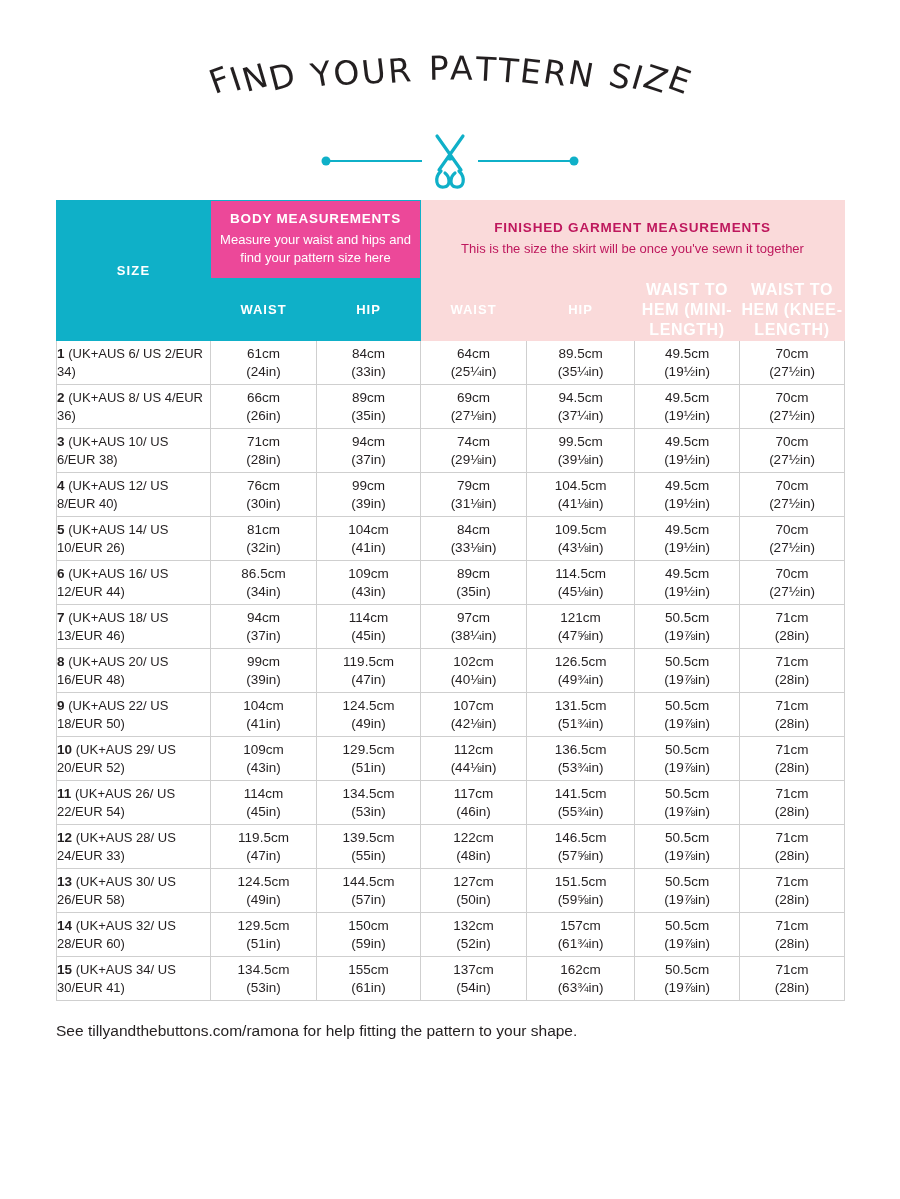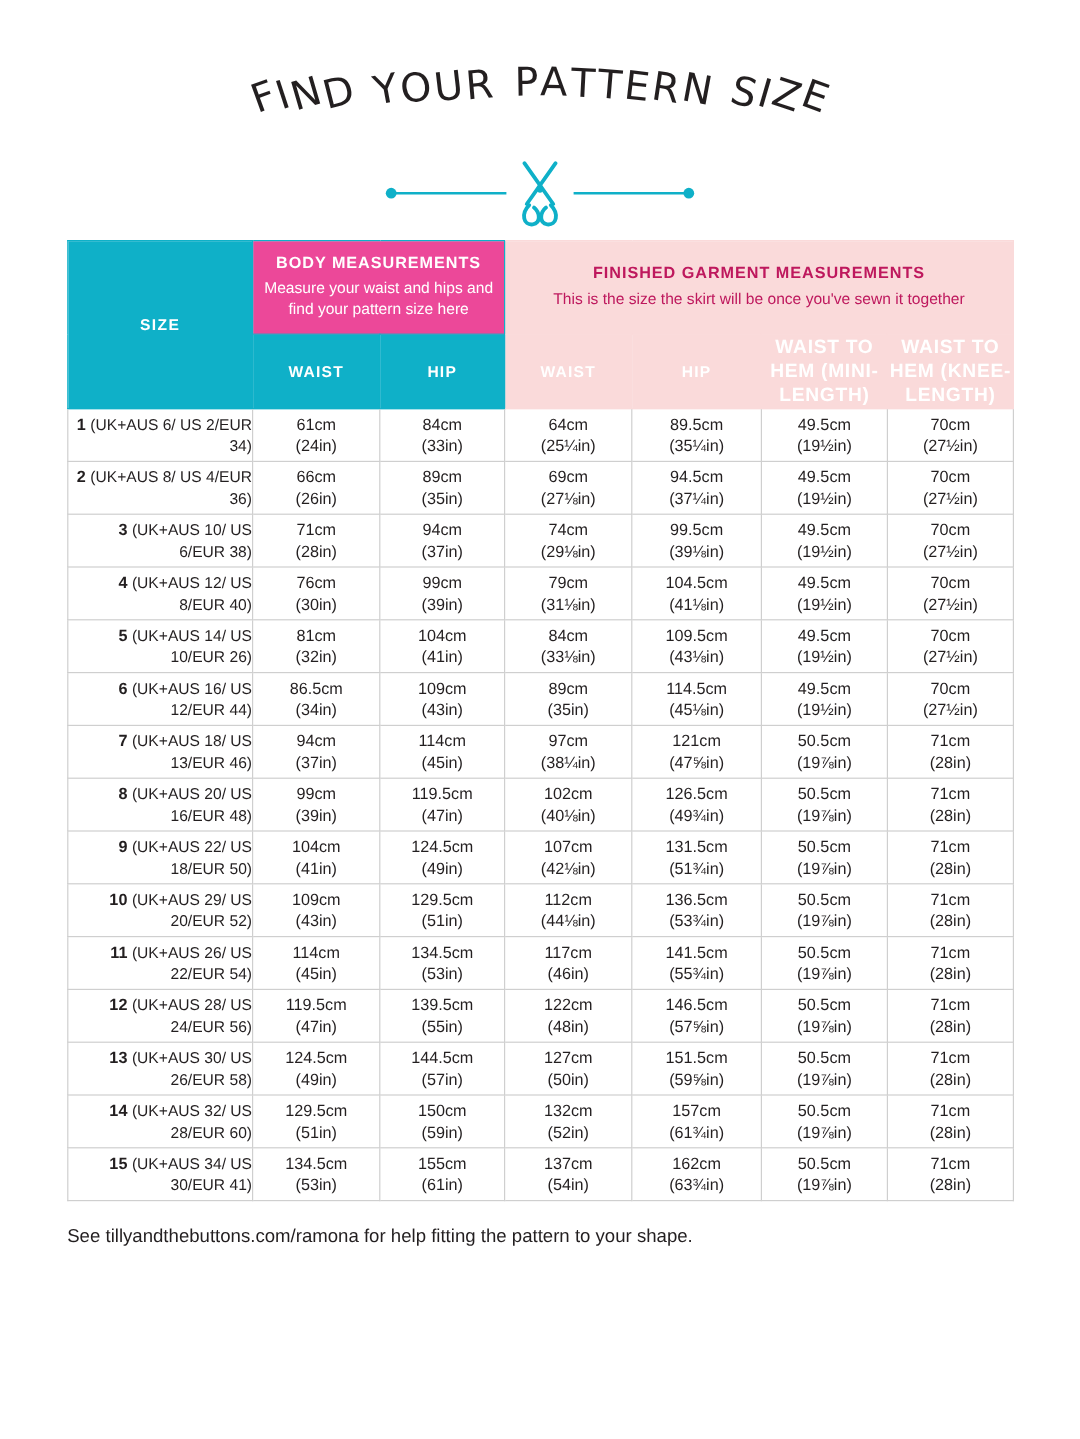--- a/index.html
+++ b/index.html
@@ -135,21 +135,21 @@
   td.cell {
     text-align: center;
     vertical-align: middle;
     font-size: 13.5px;
     line-height: 1.28;
     padding: 6px 2px;
     height: 44px;
     color: #231f20;
   }
   td.size-cell {
-    text-align: right;
+    text-align: left;
     vertical-align: middle;
     font-size: 13.5px;
     line-height: 1.3;
     padding: 6px 6px;
     color: #231f20;
   }
   td.size-cell b { font-weight: bold; }
   .sub { font-size: 13px; }
 
   
@@ -510,21 +510,21 @@
           <td class="cell">
             <div>50.5cm</div>
             <div>(19⅞in)</div>
           </td>
           <td class="cell">
             <div>71cm</div>
             <div>(28in)</div>
           </td>
         </tr>
         <tr>
-          <td class="size-cell"><b>12 </b><span class="sub">(UK+AUS 28/ US 24/EUR 56)</span></td>
+          <td class="size-cell"><b>12 </b><span class="sub">(UK+AUS 28/ US 24/EUR 33)</span></td>
           <td class="cell">
             <div>119.5cm</div>
             <div>(47in)</div>
           </td>
           <td class="cell">
             <div>139.5cm</div>
             <div>(55in)</div>
           </td>
           <td class="cell">
             <div>122cm</div>

